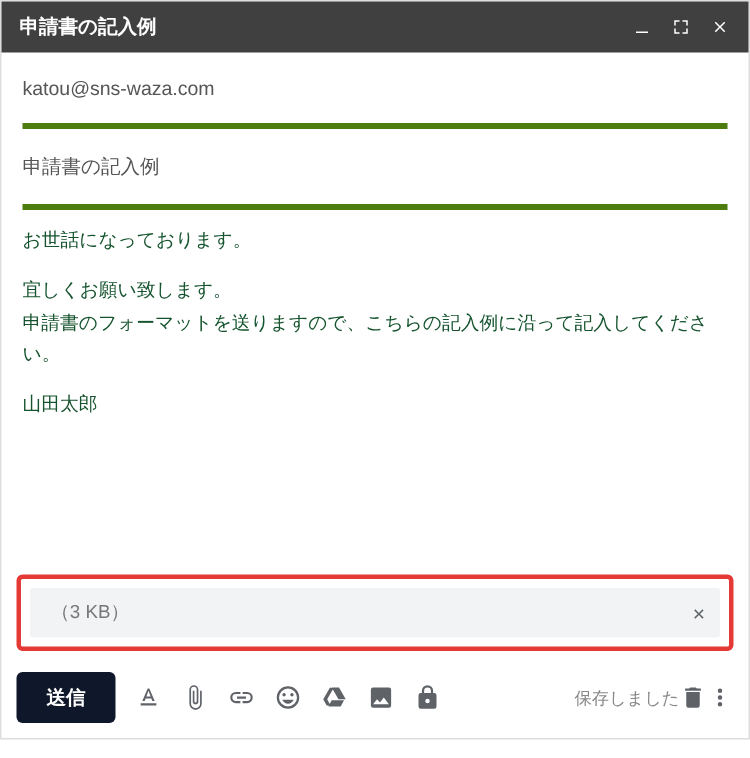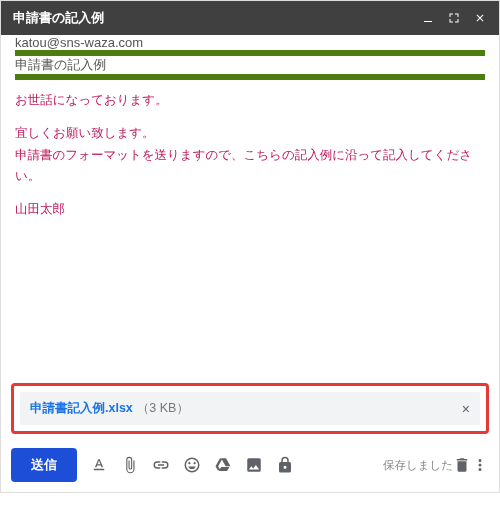--- a/index.html
+++ b/index.html
@@ -29,28 +29,28 @@
     .header-title { flex: 1; }
     .header-actions { display: flex; gap: 12px; align-items: center; }
     .header-icon { cursor: pointer; width: 14px; height: 14px; display:flex; align-items:center; justify-content:center; fill:#fff; }
     .header-icon svg { width:12px; height:12px; }
     .fields {
       padding: 0 14px;
       font-size: 13px;
       color: #555;
     }
     .field-row {
-      border-bottom: 6px solid #4d7c0f;
-      padding: 0 0;
+      border-bottom: 4px solid #4d7c0f;
+      padding: 16px 0;
     }
     .body-area {
       flex: 1;
       padding: 10px 14px 4px 14px;
       font-size: 12.5px;
-      color: #be185d;
+      color: #14532d;
       line-height: 1.7;
       overflow: auto;
     }
     .body-area p { margin-bottom: 12px; }
     .attach-wrap {
       margin: 0 10px 6px 10px;
       border: 3px solid #e53935;
       border-radius: 4px;
       padding: 6px;
     }
@@ -65,21 +65,21 @@
     .attach-name { color: #1a73e8; font-weight: bold; }
     .attach-size { color: #777; margin-left: 4px; }
     .attach-remove { margin-left: auto; color: #5f6368; cursor: pointer; font-size: 14px; }
     .toolbar {
       display: flex;
       align-items: center;
       padding: 8px 10px 10px 10px;
       gap: 13px;
     }
     .send-btn {
-      background: #1d4ed8;
+      background: #0f172a;
       color: #fff;
       border: none;
       border-radius: 4px;
       padding: 8px 20px;
       font-size: 13px;
       font-weight: bold;
       cursor: pointer;
     }
     .tb-icon {
       width: 18px; height: 18px;
@@ -125,21 +125,20 @@
     <p>お世話になっております。</p>
     <p>
       <span>宜しくお願い致します。</span><br>
       <span>申請書のフォーマットを送りますので、こちらの記入例に沿って記入してください。</span>
     </p>
     <p>山田太郎</p>
   </div>
 
   <div class="attach-wrap">
     <div class="attach-chip">
-      <span class="attach-name">申請書記入例.xlsx</span>
       <span class="attach-size">（3 KB）</span>
       <span class="attach-remove">×</span>
     </div>
   </div>
 
   <div class="toolbar">
     <button class="send-btn">送信</button>
 
     <span class="tb-icon">
       <svg viewBox="0 0 24 24">

